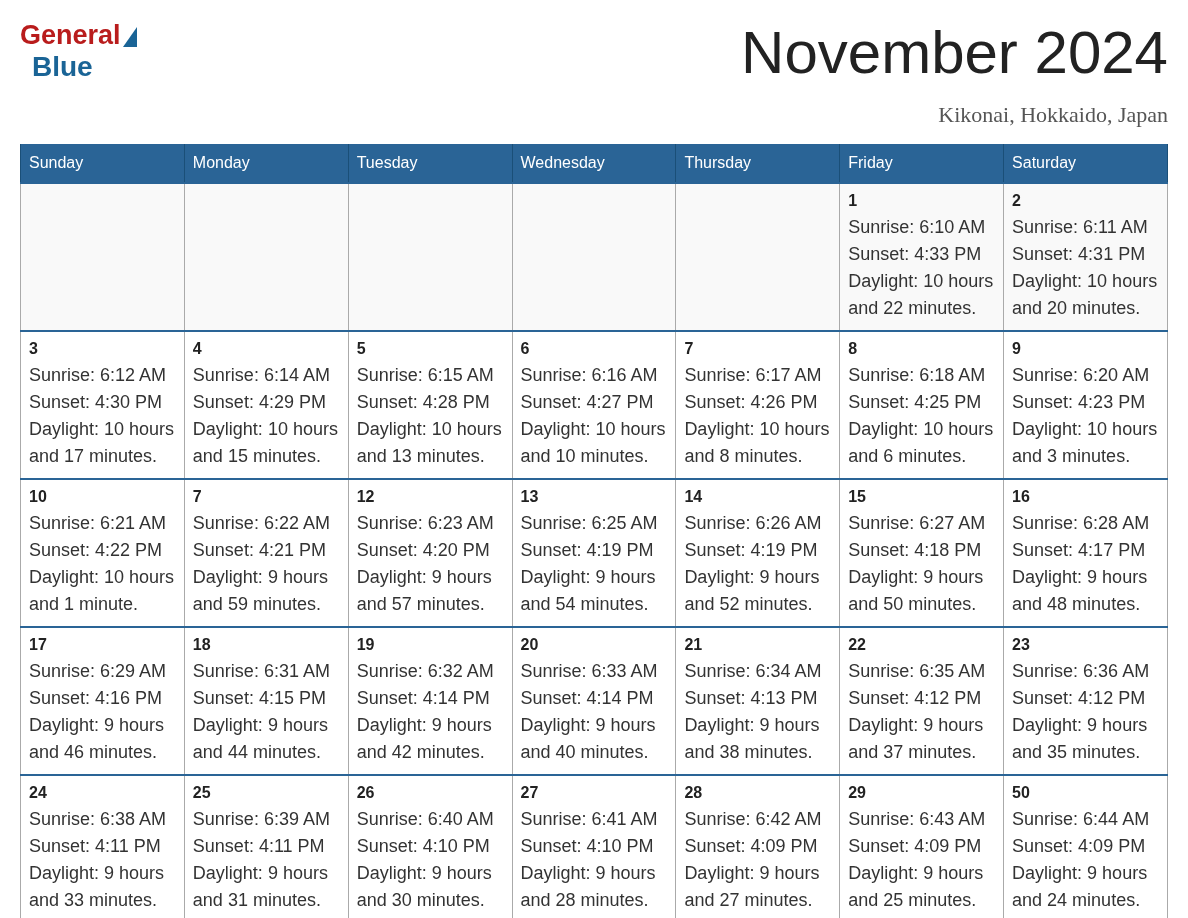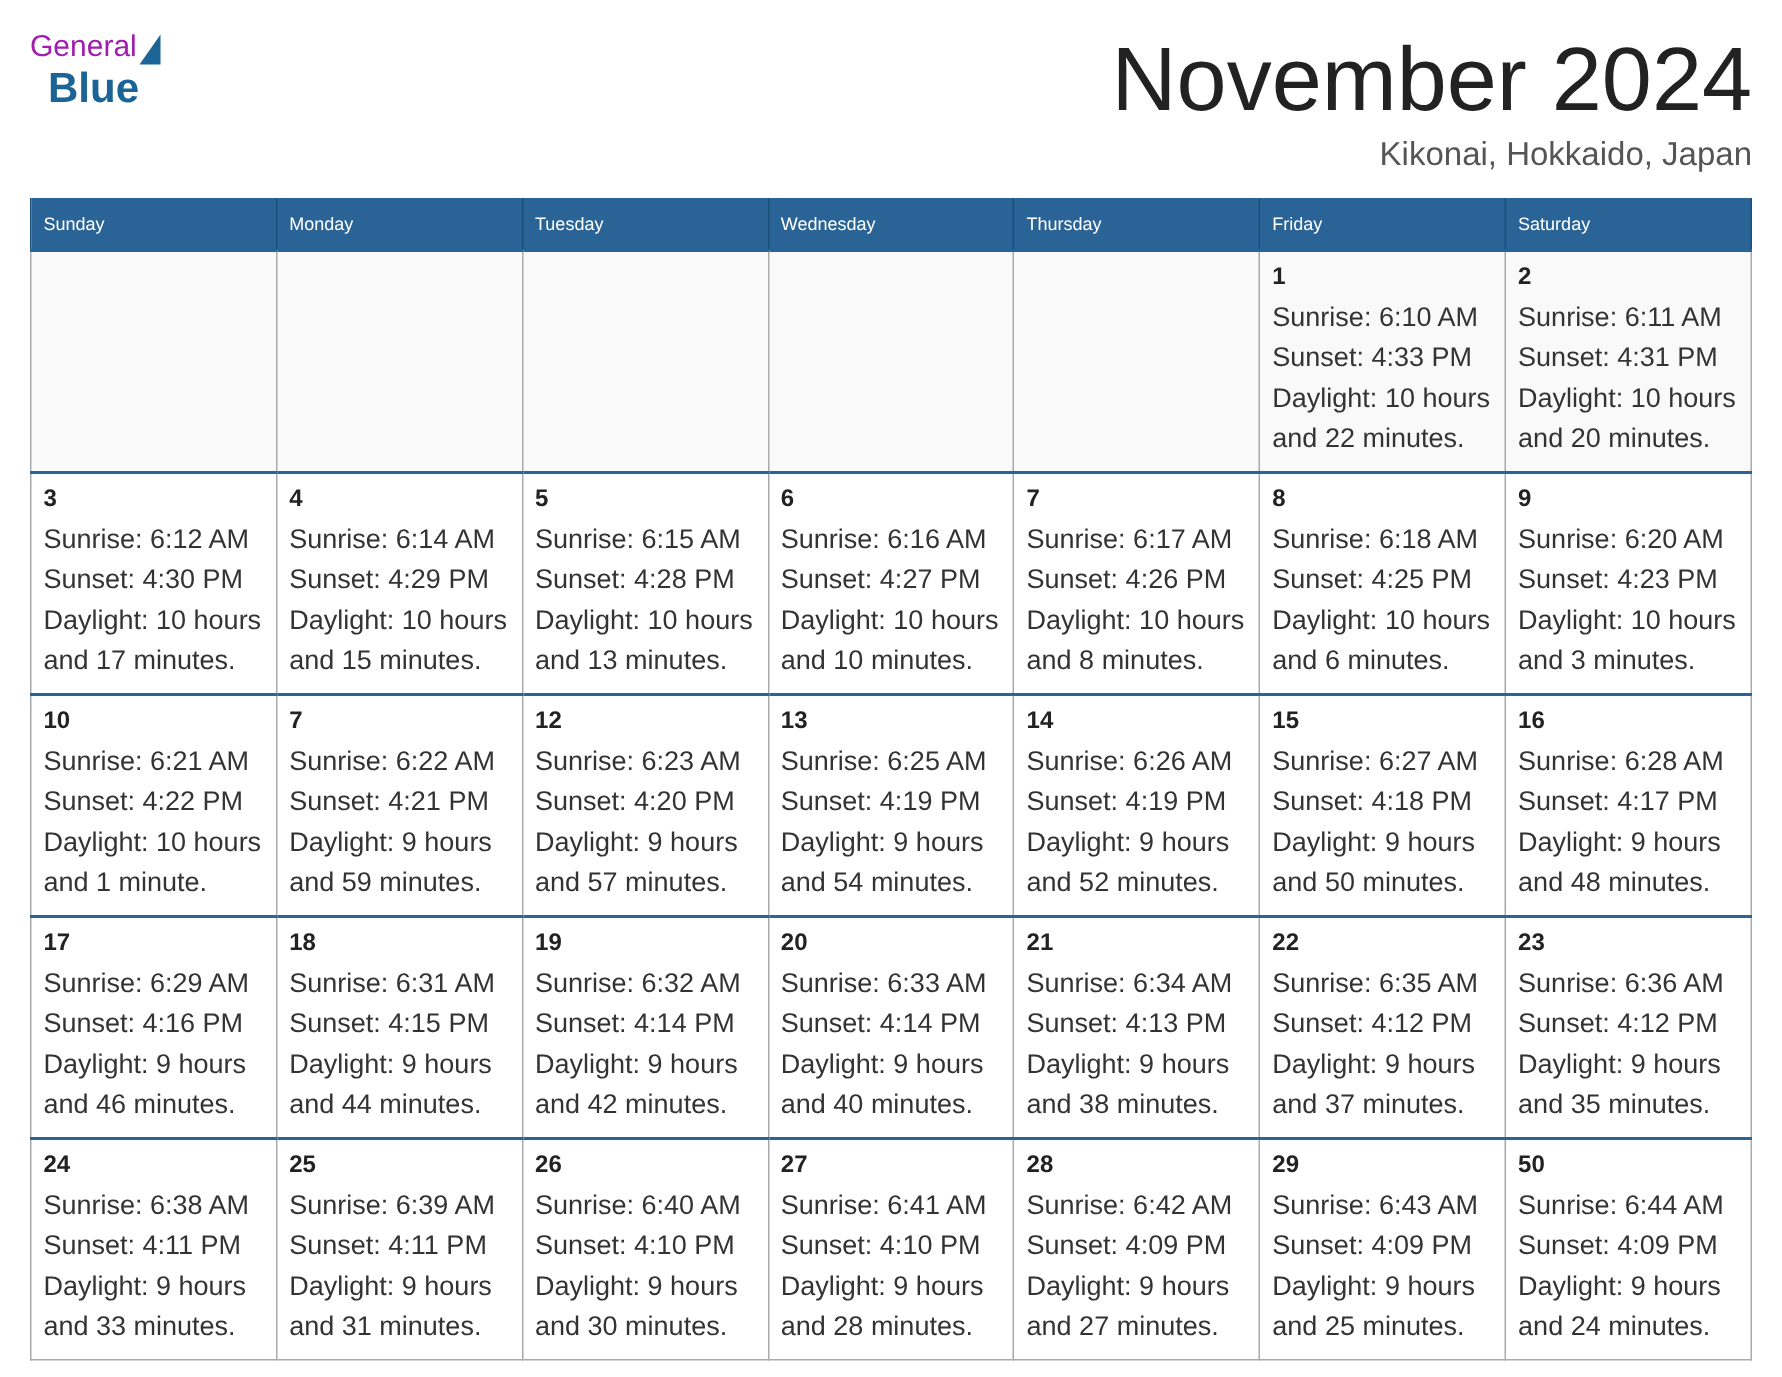--- a/index.html
+++ b/index.html
@@ -19,23 +19,23 @@
     .logo {
       display: flex;
       flex-direction: column;
       align-items: flex-start;
     }
     .logo-text {
       display: flex;
       align-items: center;
     }
     .logo-general {
-      font-size: 20px;
-      font-weight: normal;
-      color: #a21caf;
+      font-size: 27px;
+      font-weight: bold;
+      color: #b91c1c;
     }
     .logo-triangle {
       width: 0;
       height: 0;
       border-left: 14px solid transparent;
       border-right: 0px solid transparent;
       border-bottom: 20px solid #1a6496;
       display: inline-block;
       margin-left: 2px;
       margin-bottom: -2px;
@@ -51,31 +51,32 @@
     }
     .month-year {
       font-size: 60px;
       font-weight: normal;
       color: #222;
       line-height: 1.1;
     }
     .location {
       font-size: 22px;
       color: #555;
-      margin-top: 4px;
+      margin-top: 16px;
+      font-family: Liberation Serif, serif;
     }
     .calendar {
       width: 100%;
       border-collapse: collapse;
     }
     .calendar th {
       background-color: #2a6496;
       color: #fff;
       padding: 10px 8px;
-      font-size: 12px;
+      font-size: 16px;
       font-weight: normal;
       text-align: left;
       border: 1px solid #1a4f78;
     }
     .calendar td {
       vertical-align: top;
       padding: 8px;
       border: 1px solid #aaa;
       width: calc(100% / 7);
       font-size: 13px;

